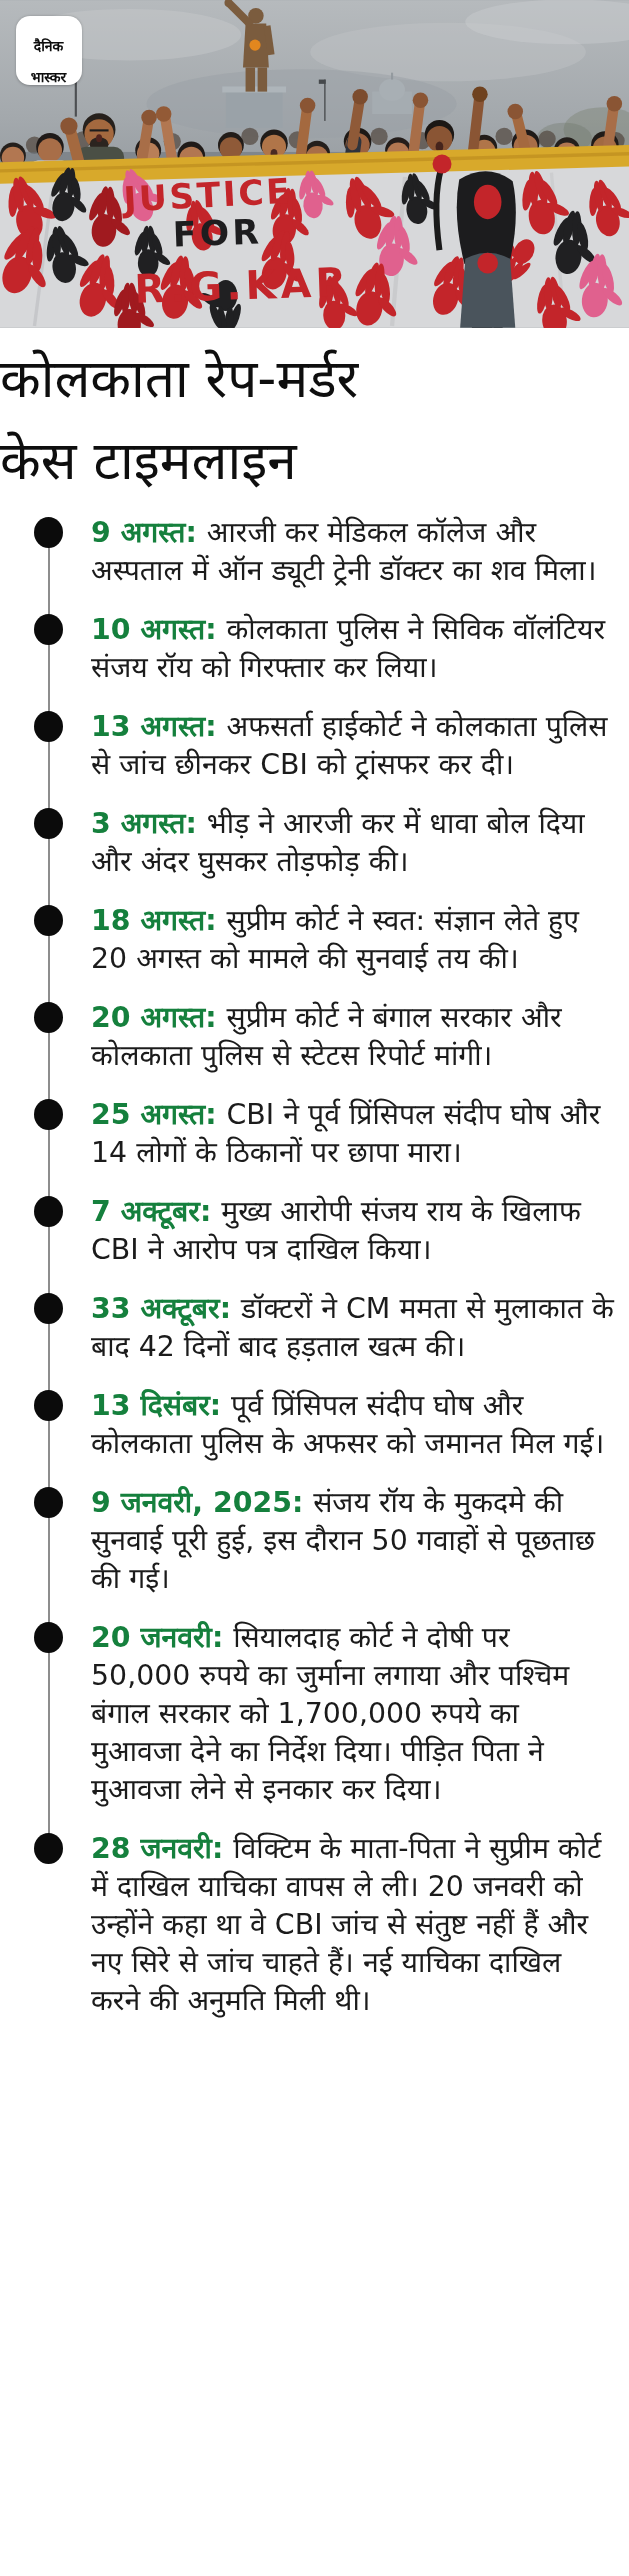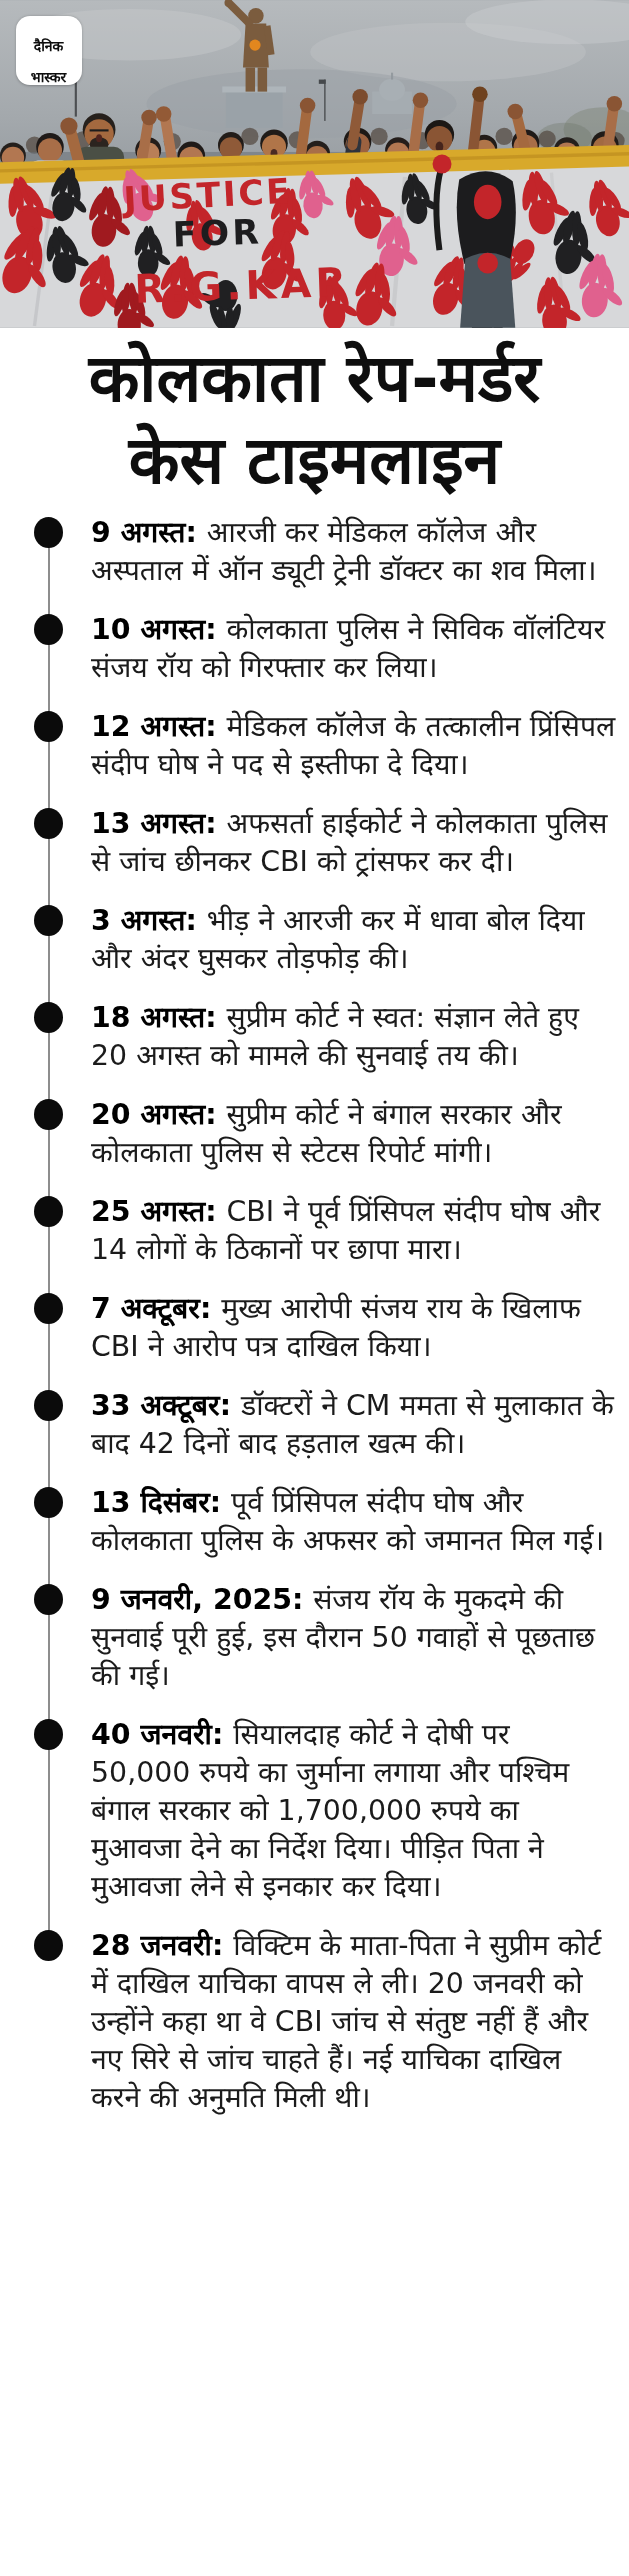--- a/index.html
+++ b/index.html
@@ -9,33 +9,33 @@
   .photo-wrap{position:relative;width:629px;height:328px;overflow:hidden;background:#a7acb0;}
   .photo-wrap svg{display:block;}
 
   .logo{position:absolute;left:15.5px;top:15.5px;width:66px;height:69px;background:#ffffff;
         border-radius:14px;display:flex;flex-direction:column;align-items:center;
         justify-content:flex-start;box-shadow:0 0.9px 2.6px rgba(0,0,0,.25);}
   .logo-dot{width:22.4px;height:22.4px;border-radius:50%;margin-top:7px;background:#f6921e;}
   .logo-text{font-weight:bold;font-size:14px;line-height:15.5px;color:#0d0d0d;text-align:center;margin-top:16px;}
 
   
-  .title{margin-top:10.3px;text-align:center;font-weight:700;font-size:66px;line-height:82px;
+  .title{margin-top:10.3px;text-align:left;font-weight:400;font-size:53px;line-height:82px;
          color:#0e0e0e;letter-spacing:0px;}
 
   
   .timeline{margin-top:12px;padding-bottom:3.4px;}
   .t-item{position:relative;padding-left:91px;padding-right:12px;margin-bottom:21px;
           font-size:28.4px;line-height:38px;color:#1b1b1b;}
   .t-item:last-child{margin-bottom:0;}
   .t-connector{position:absolute;left:48px;top:18px;width:2.2px;height:calc(100% + 21px);
                background:#8d8d8d;}
   .t-dot{position:absolute;left:34px;top:2.6px;width:29px;height:31px;border-radius:50%;
          background:#0b0b0b;}
-  .t-date{font-weight:bold;color:#000000;}
+  .t-date{font-weight:bold;color:#15803d;}
 </style>
 </head>
 <body>
 
 <div class="photo-wrap">
   <svg width="629" height="328" viewBox="0 0 730 380">
     <defs>
       <linearGradient id="sky" x1="0" y1="0" x2="0" y2="1">
         <stop offset="0" stop-color="#b6babd"></stop>
         <stop offset="0.6" stop-color="#a3a8ac"></stop>
@@ -286,26 +286,20 @@
     <span class="t-text">आरजी कर मेडिकल कॉलेज और अस्पताल में ऑन ड्यूटी ट्रेनी डॉक्टर का शव मिला।</span>
   </div>
 
   <div class="t-item">
     <div class="t-connector"></div>
     <div class="t-dot"></div>
     <span class="t-date">10 अगस्त: </span>
     <span class="t-text">कोलकाता पुलिस ने सिविक वॉलंटियर संजय रॉय को गिरफ्तार कर लिया।</span>
   </div>
 
-  <div class="t-item">
-    <div class="t-connector"></div>
-    <div class="t-dot"></div>
-    <span class="t-date">12 अगस्त: </span>
-    <span class="t-text">मेडिकल कॉलेज के तत्कालीन प्रिंसिपल संदीप घोष ने पद से इस्तीफा दे दिया।</span>
-  </div>
 
   <div class="t-item">
     <div class="t-connector"></div>
     <div class="t-dot"></div>
     <span class="t-date">13 अगस्त: </span>
     <span class="t-text">अफसर्ता हाईकोर्ट ने कोलकाता पुलिस से जांच छीनकर CBI को ट्रांसफर कर दी।</span>
   </div>
 
   <div class="t-item">
     <div class="t-connector"></div>
@@ -364,21 +358,21 @@
     <div class="t-connector"></div>
     <div class="t-dot"></div>
     <span class="t-date">9 जनवरी, 2025: </span>
     <span class="t-text">संजय रॉय के मुकदमे की सुनवाई पूरी हुई, इस दौरान 50 गवाहों से पूछताछ की गई।</span>
   </div>
 
 
   <div class="t-item">
     <div class="t-connector"></div>
     <div class="t-dot"></div>
-    <span class="t-date">40 जनवरी: </span>
+    <span class="t-date">20 जनवरी: </span>
     <span class="t-text">सियालदाह कोर्ट ने दोषी पर 50,000 रुपये का जुर्माना लगाया और पश्चिम बंगाल सरकार को 1,700,000 रुपये का मुआवजा देने का निर्देश दिया। पीड़ित पिता ने मुआवजा लेने से इनकार कर दिया।</span>
   </div>
 
   <div class="t-item">
     
     <div class="t-dot"></div>
     <span class="t-date">28 जनवरी: </span>
     <span class="t-text">विक्टिम के माता-पिता ने सुप्रीम कोर्ट में दाखिल याचिका वापस ले ली। 20 जनवरी को उन्होंने कहा था वे CBI जांच से संतुष्ट नहीं हैं और नए सिरे से जांच चाहते हैं। नई याचिका दाखिल करने की अनुमति मिली थी।</span>
   </div>
 </div>

